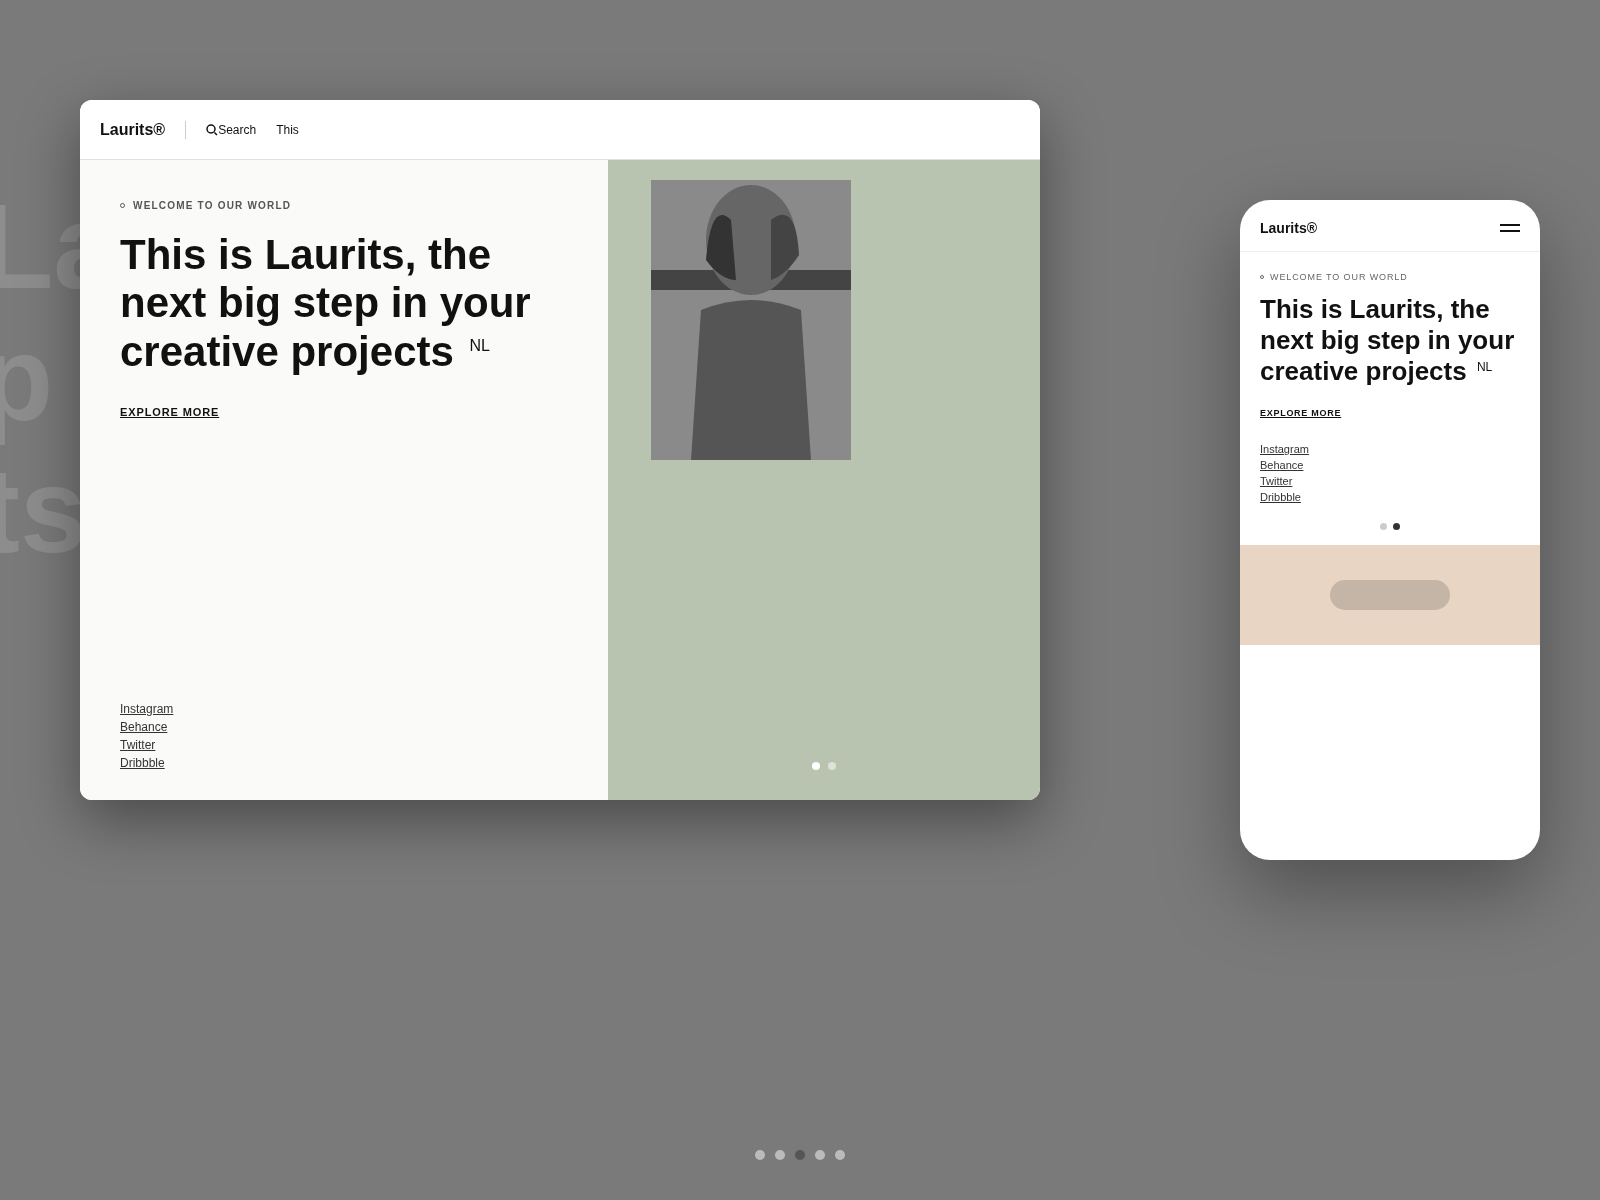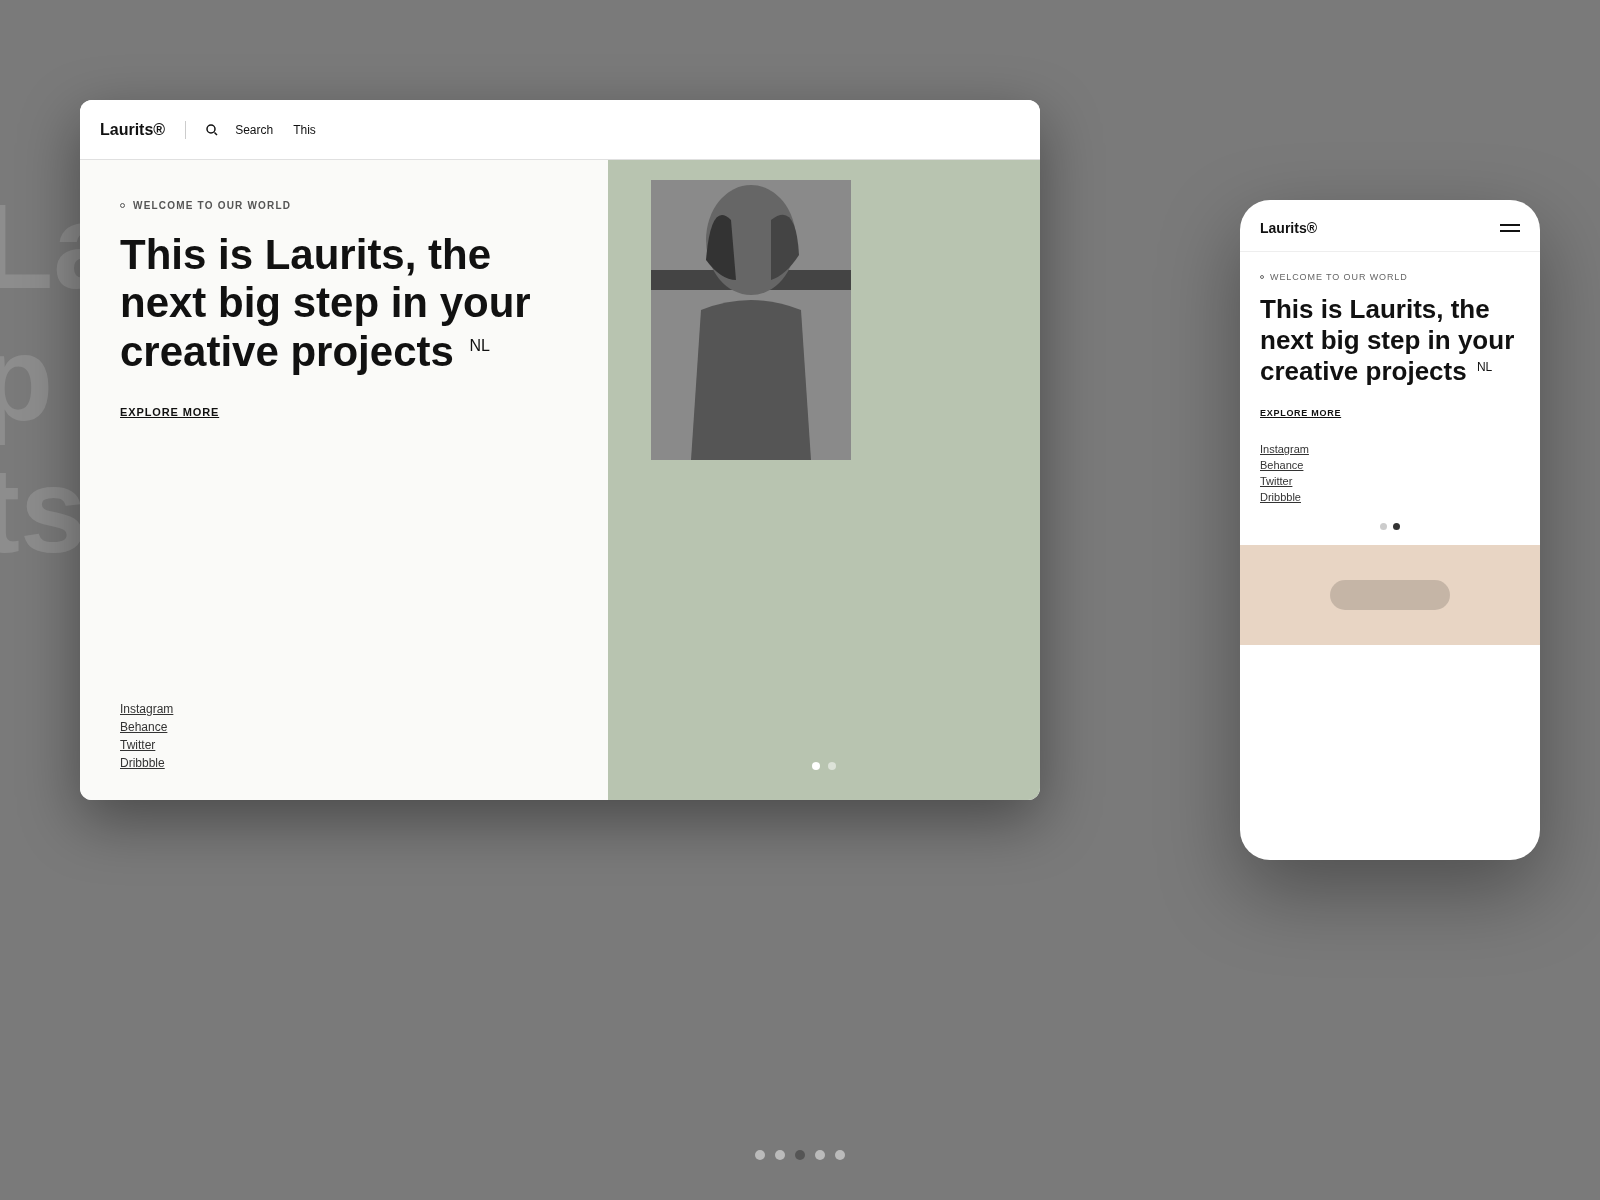--- a/index.html
+++ b/index.html
@@ -110,21 +110,21 @@
       align-items: center;
       gap: 20px;
       font-size: 12px;
       font-family: sans-serif;
       color: #111;
     }
 
     .nav-search {
       display: flex;
       align-items: center;
-      gap: 17px;
+      gap: 0;
       text-align: center;
     }
 
     
     .main-content {
       display: flex;
       height: calc(100% - 60px);
     }
 
     .left-panel {

